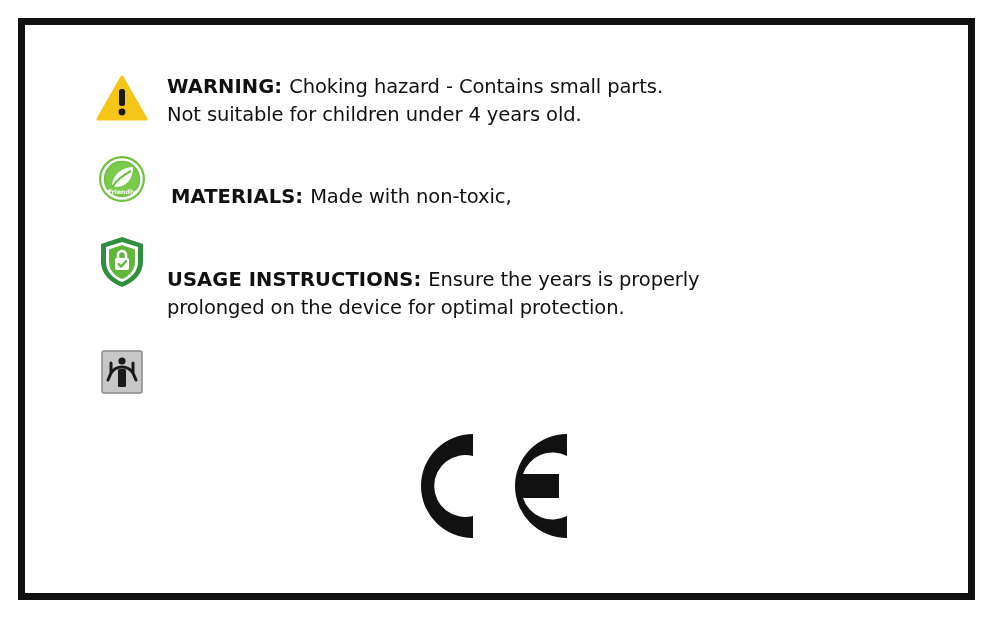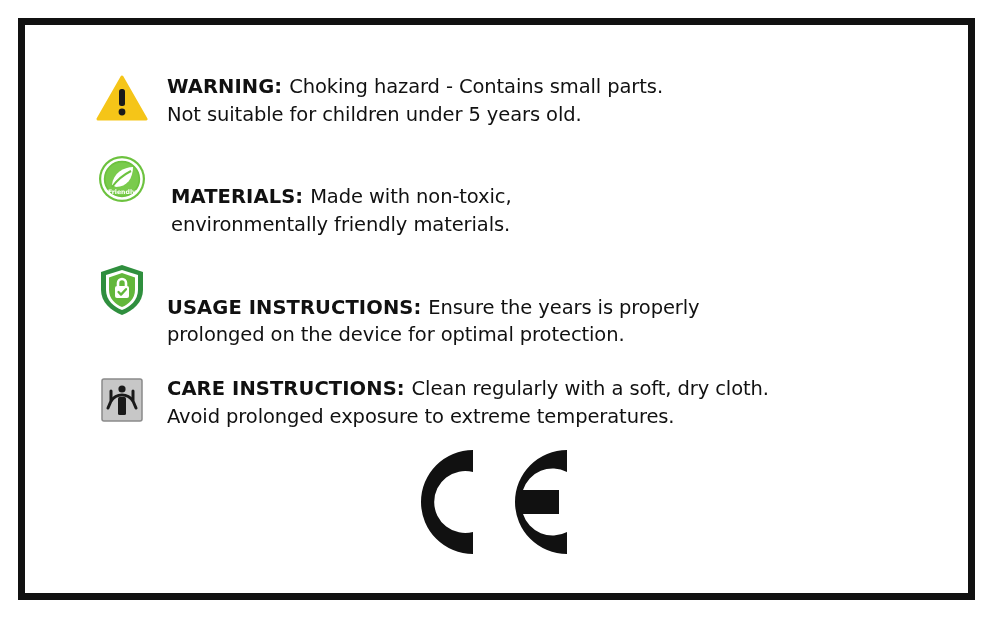--- a/index.html
+++ b/index.html
@@ -106,39 +106,38 @@
         <span class="notice-icon">
           <svg width="52" height="48" viewBox="0 0 52 48" aria-hidden="true">
             <path d="M26 3 L50 45 L2 45 Z" fill="#F5C518" stroke="#F5C518" stroke-width="3" stroke-linejoin="round"></path>
             <rect x="23" y="15" width="6" height="17" rx="2.5" fill="#1A1A1A"></rect>
             <circle cx="26" cy="38" r="3.4" fill="#1A1A1A"></circle>
           </svg>
         </span>
         <div class="notice-text">
           <span class="title">WARNING: </span>
           <span>Choking hazard - Contains small parts.</span><br>
-          <span>Not suitable for children under 5 years old.</span>
+          <span>Not suitable for children under 4 years old.</span>
         </div>
       </div>
 
       <div class="notice-row row-materials">
         <span class="notice-icon">
           <svg width="50" height="50" viewBox="0 0 50 50" aria-hidden="true">
             <circle cx="25" cy="25" r="23" fill="#6CC23E"></circle>
             <circle cx="25" cy="25" r="19.5" fill="none" stroke="#ffffff" stroke-width="2.6"></circle>
             <circle cx="25" cy="25" r="16.5" fill="#7ACB4C"></circle>
             <path d="M15 31 C16 19 27 13 36 13 C36 24 30 33 19 33 Z" fill="#ffffff"></path>
             <path d="M15 33 C20 26 28 20 34 17" fill="none" stroke="#6CC23E" stroke-width="2"></path>
             <text x="25" y="40" text-anchor="middle" font-family="DejaVu Sans, sans-serif" font-size="6.2" font-weight="bold" fill="#ffffff">Friendly</text>
           </svg>
         </span>
         <div class="notice-text">
           <span class="title">MATERIALS: </span>
           <span>Made with non-toxic,</span><br>
-          <span>environmentally friendly materials.</span>
         </div>
       </div>
 
       <div class="notice-row row-usage">
         <span class="notice-icon">
           <svg width="48" height="54" viewBox="0 0 48 54" aria-hidden="true">
             <path d="M24 2 L45 9 V27 C45 39 35 48 24 52 C13 48 3 39 3 27 V9 Z" fill="#2F8F3E"></path>
             <path d="M24 7 L40 12 V27 C40 37 32 44 24 47 C16 44 8 37 8 27 V12 Z" fill="#ffffff"></path>
             <path d="M24 10 L37 14.5 V27 C37 35.5 30.5 41.5 24 44 C17.5 41.5 11 35.5 11 27 V14.5 Z" fill="#62B73B"></path>
             <rect x="17" y="23" width="14" height="12" rx="2" fill="#ffffff"></rect>
@@ -156,25 +155,20 @@
       <div class="notice-row row-care">
         <span class="notice-icon">
           <svg width="48" height="46" viewBox="0 0 48 46" aria-hidden="true">
             <rect x="4" y="2" width="40" height="42" rx="2" fill="#C7C7C7" stroke="#8A8A8A" stroke-width="1.5"></rect>
             <path d="M13 14 v10 l-3 7 M35 14 v10 l3 7" fill="none" stroke="#1A1A1A" stroke-width="3" stroke-linecap="round"></path>
             <path d="M13 24 q4 -6 11 -6 q7 0 11 6" fill="none" stroke="#1A1A1A" stroke-width="3"></path>
             <rect x="20" y="20" width="8" height="18" rx="1.5" fill="#1A1A1A"></rect>
             <circle cx="24" cy="12" r="3.6" fill="#1A1A1A"></circle>
           </svg>
         </span>
-        <div class="notice-text">
-          <span class="title">CARE INSTRUCTIONS: </span>
-          <span>Clean regularly with a soft, dry cloth.</span><br>
-          <span>Avoid prolonged exposure to extreme temperatures.</span>
-        </div>
       </div>
 
     </div>
 
     <div class="ce-wrap">
       <span class="ce-mark">
         <svg width="170" height="120" viewBox="0 0 170 120" aria-hidden="true">
           <path d="M66 8 A52 52 0 1 0 66 112 L66 90 A31 31 0 1 1 66 30 Z" fill="#111111"></path>
           <path d="M160 8 A52 52 0 1 0 160 112 L160 90 A31 31 0 0 1 116 72 L152 72 L152 48 L116 48 A31 31 0 0 1 160 30 Z" fill="#111111"></path>
         </svg>

